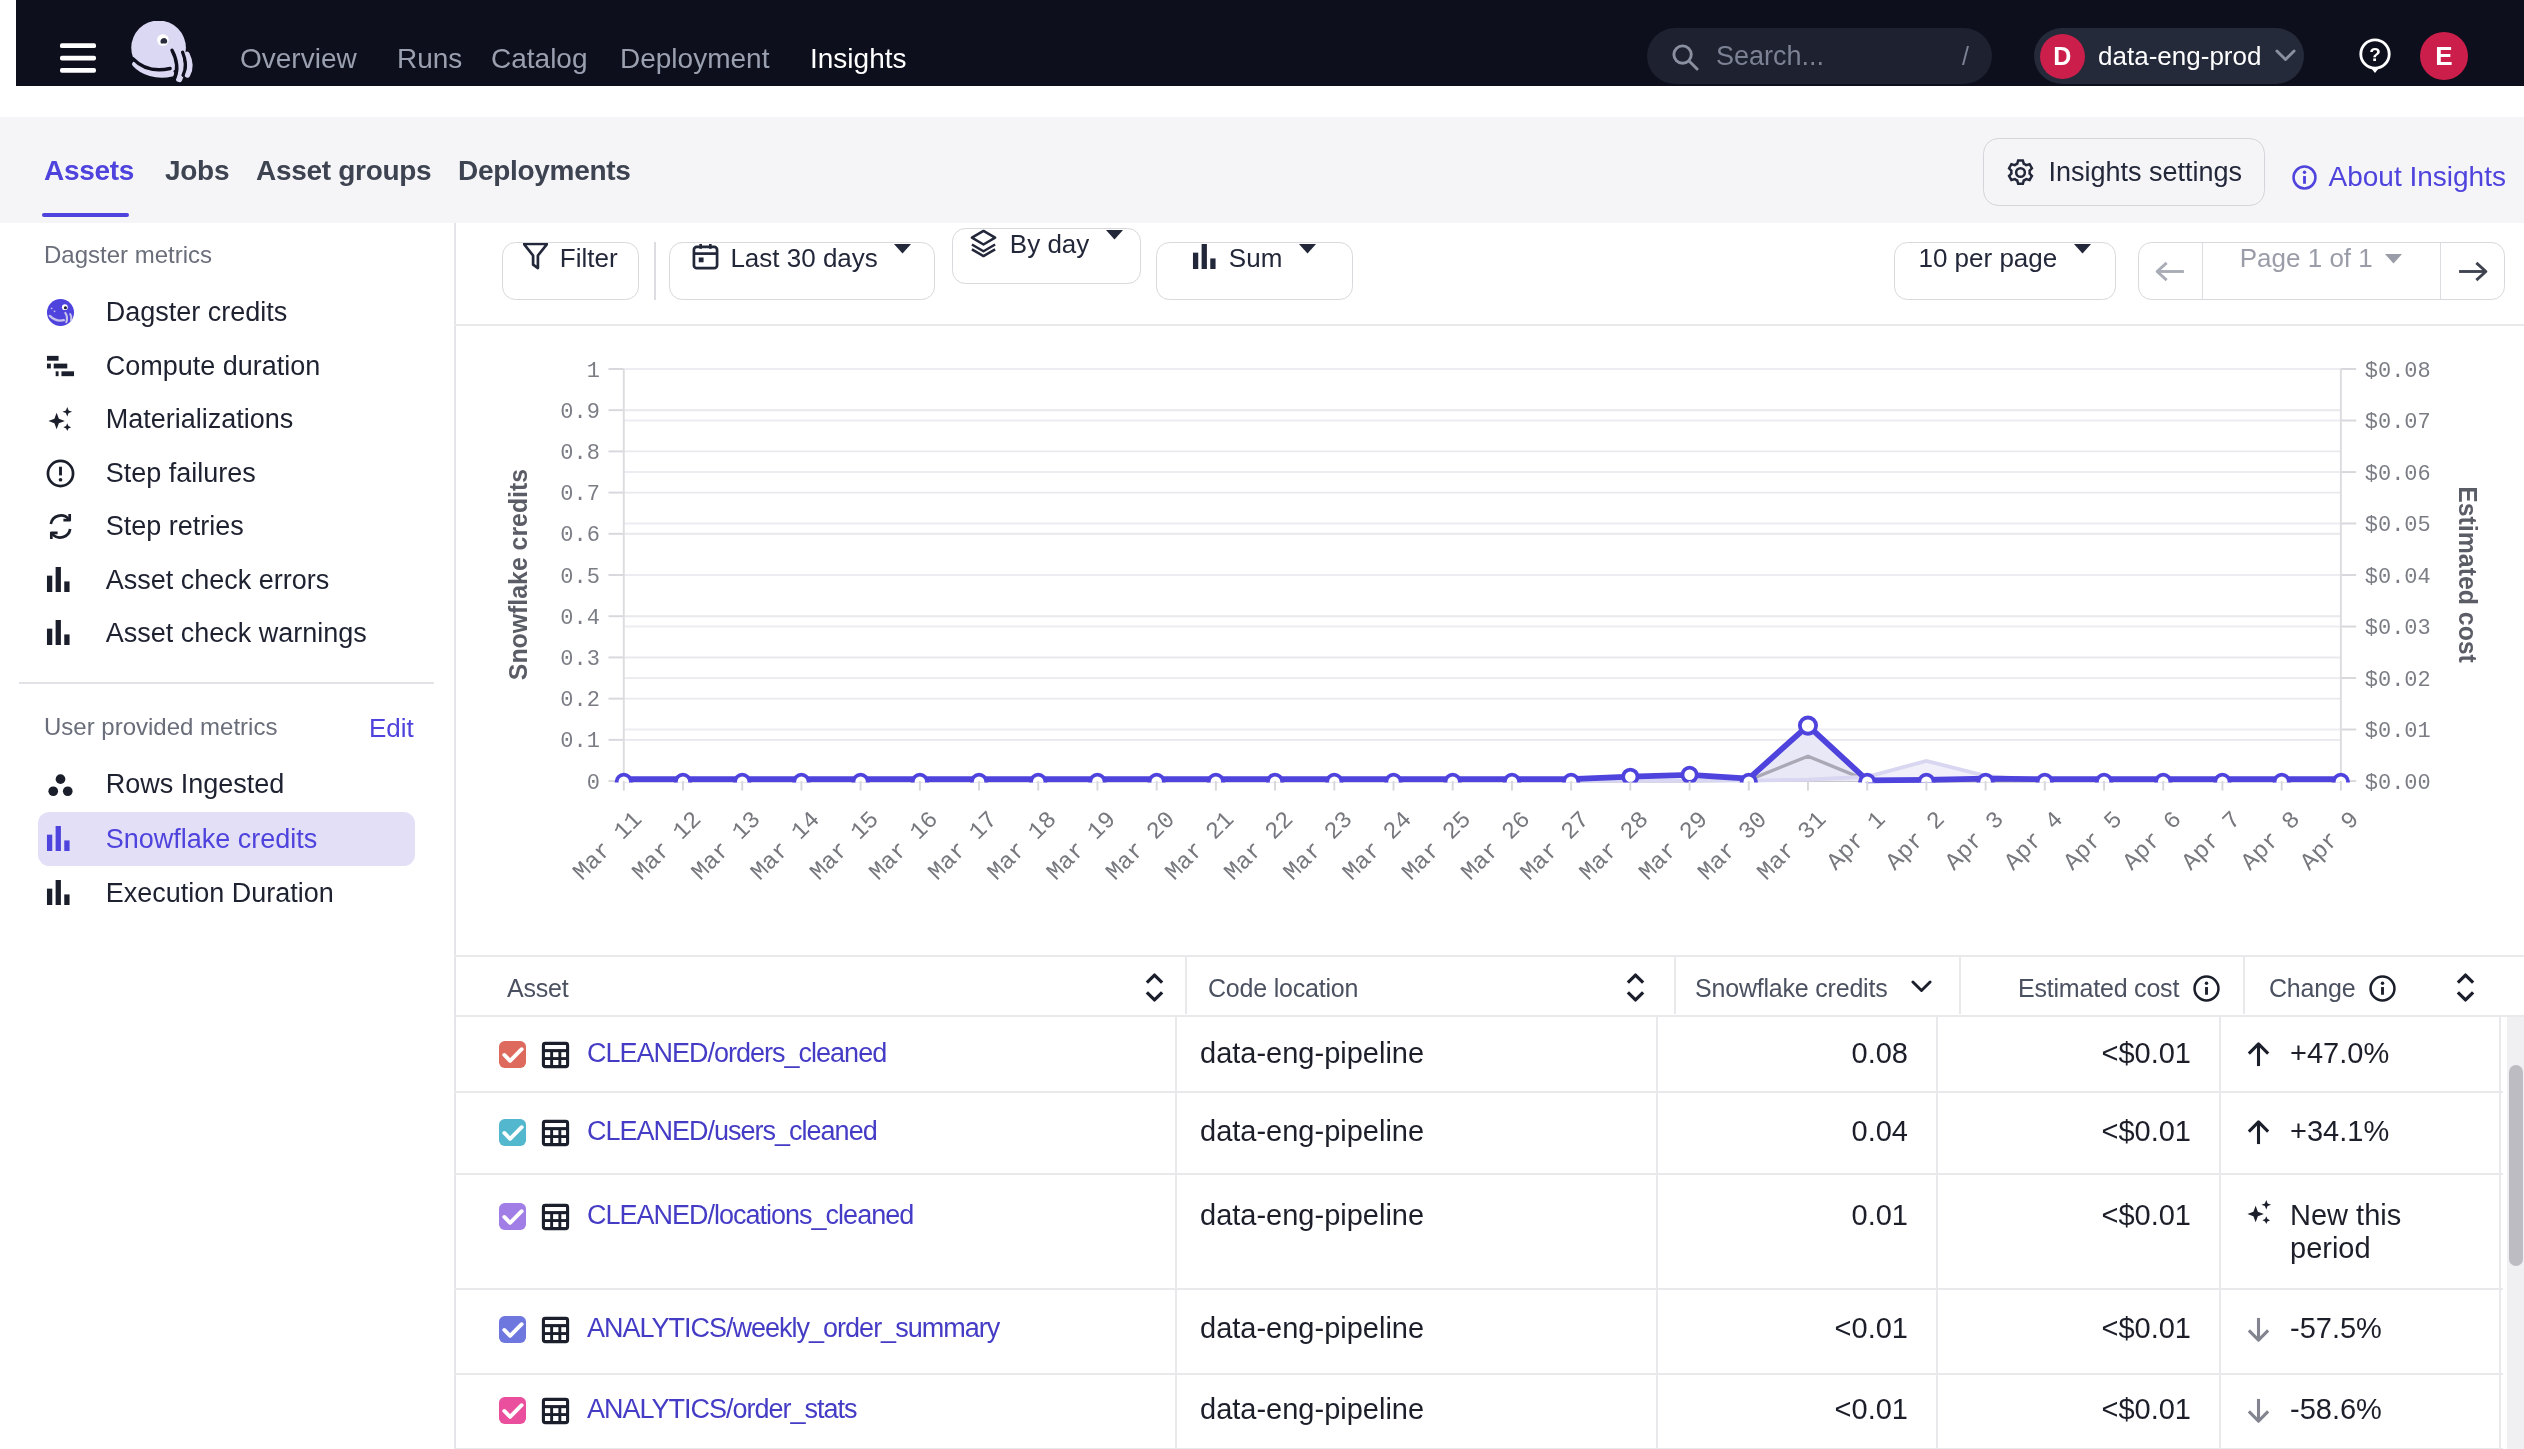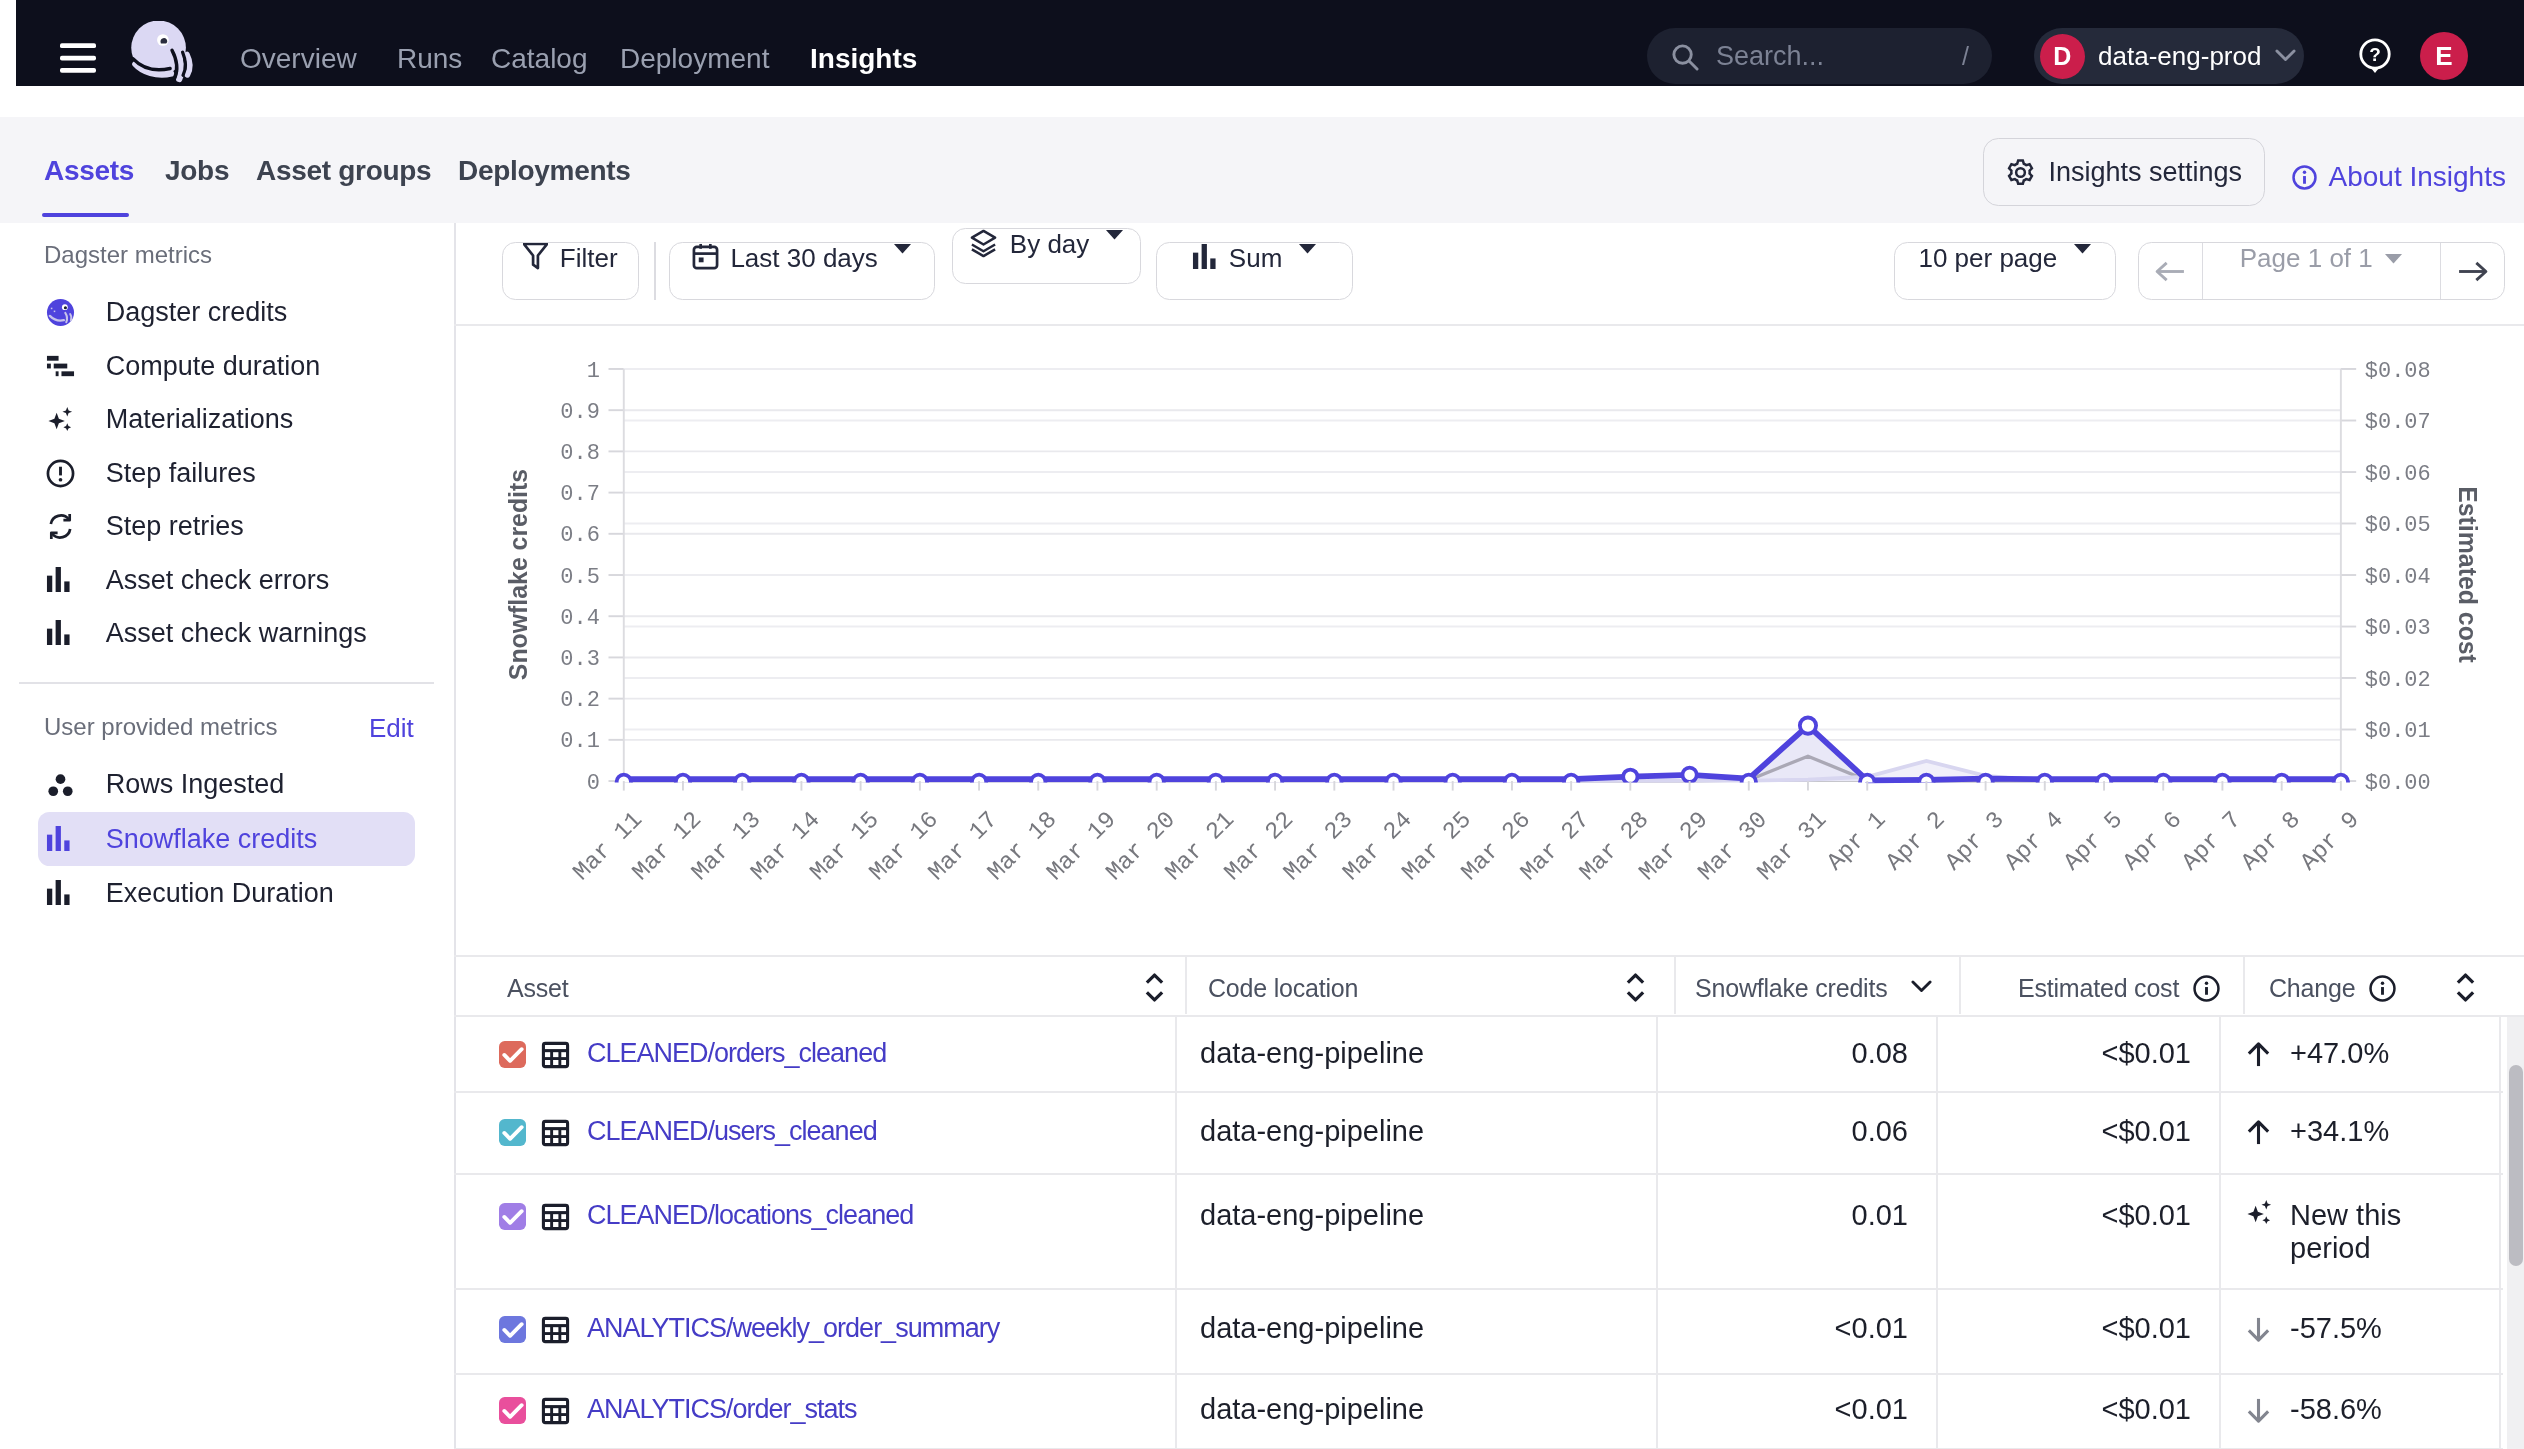--- a/index.html
+++ b/index.html
@@ -42,21 +42,21 @@
 <path d="M49 30.5 C 54 40, 55.5 51, 51.5 60" stroke="#0d0f1c" stroke-width="3.6" fill="none" stroke-linecap="round"></path>
 <path d="M60 32.5 C 63.5 41, 64 49.5, 60.5 56.5" stroke="#0d0f1c" stroke-width="3.4" fill="none" stroke-linecap="round"></path>
 <path d="M8.5 39.5 C 17 48.5, 30.5 53, 47 49.5" stroke="#0d0f1c" stroke-width="3.6" fill="none" stroke-linecap="round"></path>
 <circle cx="39.5" cy="19.8" r="6.1" fill="#fff"></circle>
 <path d="M37 21.6 a3.6 3.6 0 0 1 6.8 -1.8 a3.2 3.2 0 0 1 -0.9 3.7 l-5.5 0 z" fill="#2a2c3d"></path>
       </svg></div>
   <div class="nav" style="left:224px">Overview</div>
   <div class="nav" style="left:381px">Runs</div>
   <div class="nav" style="left:475px">Catalog</div>
   <div class="nav" style="left:604px">Deployment</div>
-  <div class="nav" style="left:794px;color:#fff;font-weight:700">Insights</div>
+  <div class="nav" style="left:794px;color:#fff;font-weight:400">Insights</div>
   <div class="abs" style="left:1631px;top:28px;width:345px;height:56px;background:#1d2130;border-radius:29px;display:flex;align-items:center;padding:0 23px;gap:17px">
     <svg class="" width="29" height="29" viewBox="0 0 30 30">
         <circle cx="13" cy="13" r="9" fill="none" stroke="#8b90a0" stroke-width="3"></circle>
         <line x1="20" y1="20" x2="28" y2="28" stroke="#8b90a0" stroke-width="3" stroke-linecap="round"></line>
       </svg>
       <span style="font-size:27px;color:#7c8294;white-space:nowrap">Search...</span>
     <span style="margin-left:auto;font-size:25px;color:#7c8294">/</span>
     </div>
   <div class="abs" style="left:2018px;top:28px;width:270px;height:56px;background:#252a3a;border-radius:29px;display:flex;align-items:center;padding:0 5.7px;gap:13.4px">
     <span style="width:45px;height:45px;border-radius:50%;background:#cb1e4b;display:flex;align-items:center;justify-content:center;color:#fff;font-size:25px;font-weight:700">D</span>
@@ -549,21 +549,21 @@
     <svg class="" width="29" height="29" viewBox="0 0 30 30">
       <rect x="2.5" y="3.5" width="25" height="24" rx="2" fill="none" stroke="#1b1e2b" stroke-width="3.2"></rect>
       <line x1="2.5" y1="11" x2="27.5" y2="11" stroke="#1b1e2b" stroke-width="3.2"></line>
       <line x1="2.5" y1="19.2" x2="27.5" y2="19.2" stroke="#1b1e2b" stroke-width="3"></line>
       <line x1="11" y1="11" x2="11" y2="27.5" stroke="#1b1e2b" stroke-width="3"></line>
       <line x1="19.5" y1="11" x2="19.5" y2="27.5" stroke="#1b1e2b" stroke-width="3"></line>
     </svg>
   </div>
 <div class="alink" style="left:587px;top:1116px">CLEANED/users_cleaned</div>
 <div class="tcell" style="left:1200px;top:1115px">data-eng-pipeline</div>
-<div class="tnum" style="left:1721px;top:1115px;width:187px">0.06</div>
+<div class="tnum" style="left:1721px;top:1115px;width:187px">0.04</div>
 <div class="tnum" style="left:2008px;top:1115px;width:183px">&lt;$0.01</div>
 <div class="ic" style="left:2245px;top:1118px">
     <svg class="" width="27" height="29" viewBox="0 0 28 30">
       <line x1="14" y1="27" x2="14" y2="5" stroke="#1b1e2b" stroke-width="3.2"></line>
       <path d="M4 14 l10 -10 l10 10" fill="none" stroke="#1b1e2b" stroke-width="3.2" stroke-linejoin="round"></path>
     </svg>
   </div>
 <div class="tcell" style="left:2290px;top:1115px">+34.1%</div>
 <div class="ic" style="left:499px;top:1203px">
     <span class="cb" style="background:#a07ee6">

